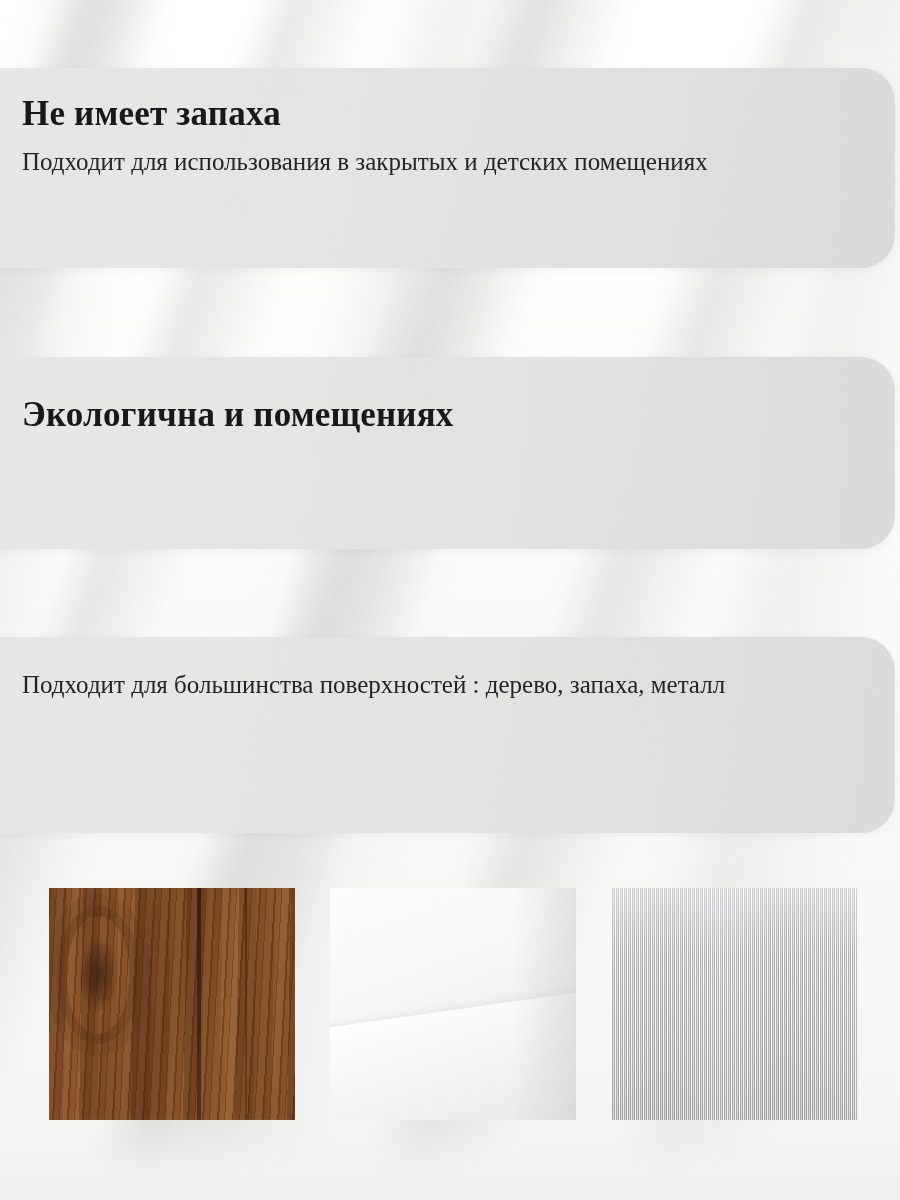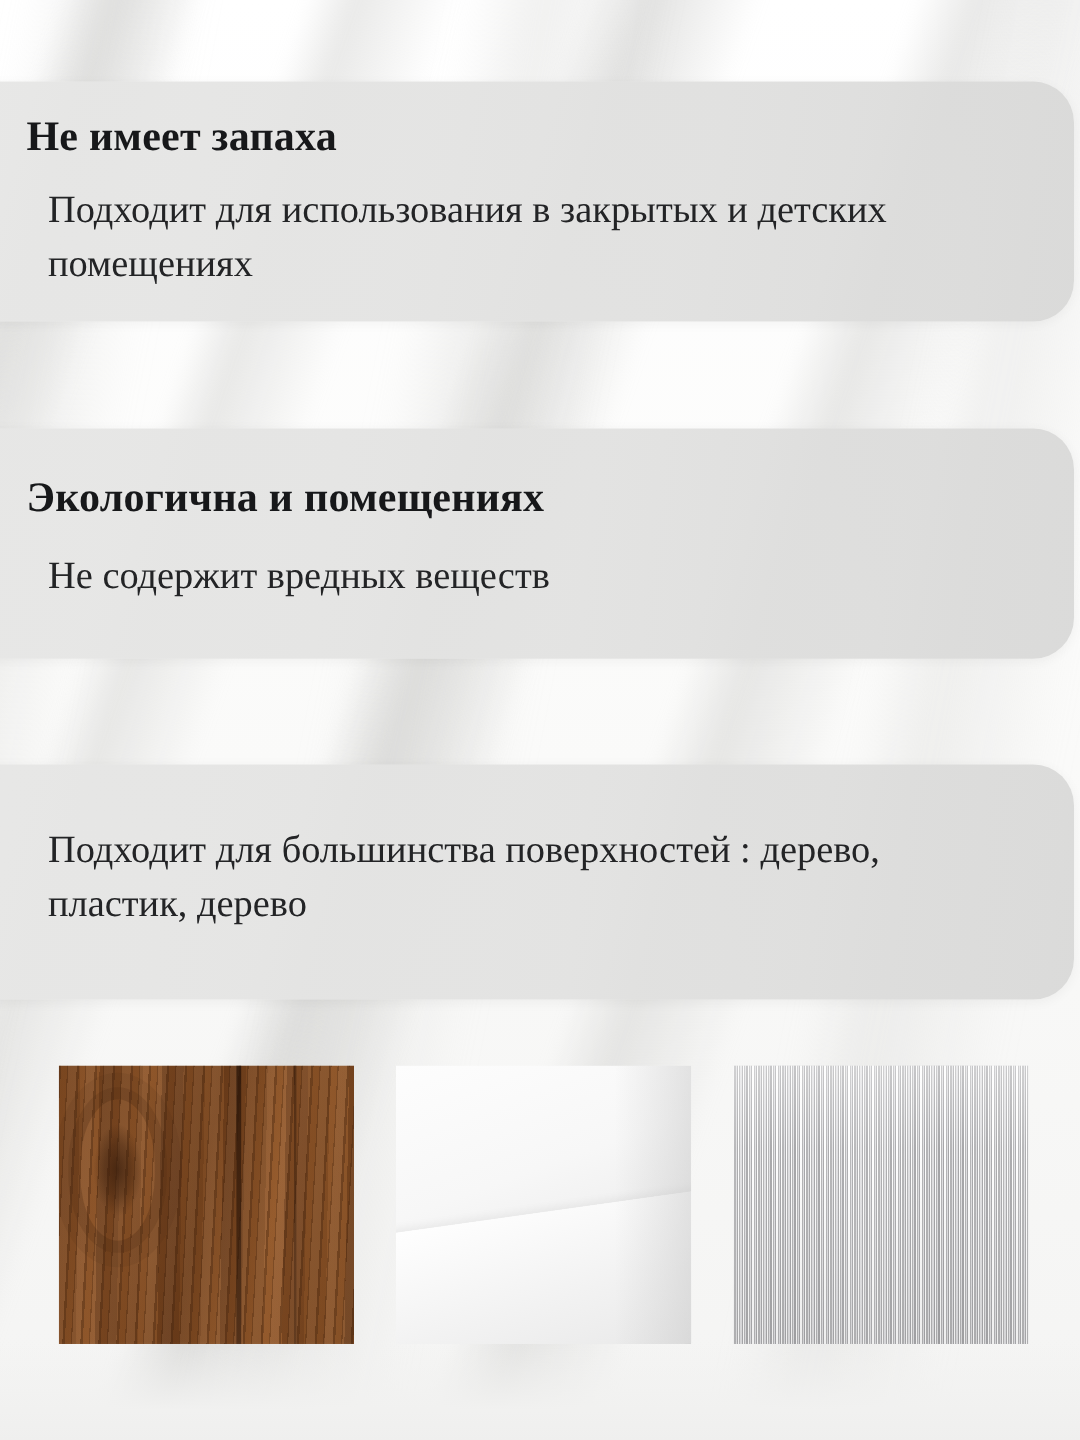--- a/index.html
+++ b/index.html
@@ -84,23 +84,23 @@
     font-weight: bold;
     color: #17181a;
     font-size: 35px;
     line-height: 1.15;
     letter-spacing: 0.2px;
     margin: 0 0 10px 0;
   }
   .card-sub {
     font-family: "Liberation Serif", serif;
     color: #232426;
-    font-size: 32px;
+    font-size: 25px;
     line-height: 1.4;
-    margin: 18px;
+    margin: 0;
     max-width: 720px;
   }
 
   #card-1 { top: 68px;  height: 200px; padding-top: 26px; }
   #card-2 { top: 357px; height: 192px; padding-top: 38px; }
   #card-3 { top: 637px; height: 196px; padding-top: 30px; }
 
   #card-2 .card-sub { margin-top: 22px; }
 
   
@@ -217,25 +217,24 @@
 
   <div class="cards">
 
     <div class="card" id="card-1">
       <h2 class="card-title">Не имеет запаха</h2>
       <p class="card-sub">Подходит для использования в закрытых и детских помещениях</p>
     </div>
 
     <div class="card" id="card-2">
       <h2 class="card-title">Экологична и помещениях</h2>
-      <p class="card-sub">Не содержит вредных веществ</p>
     </div>
 
     <div class="card" id="card-3">
-      <p class="card-sub">Подходит для большинства поверхностей : дерево, пластик, дерево</p>
+      <p class="card-sub">Подходит для большинства поверхностей : дерево, запаха, металл</p>
     </div>
 
   </div>
 
   <div class="swatches">
     <div class="swatch" id="swatch-wood">
       <div class="wood">
         <div class="wood-seam" id="seam-a"></div>
         <div class="wood-seam" id="seam-b"></div>
       </div>

